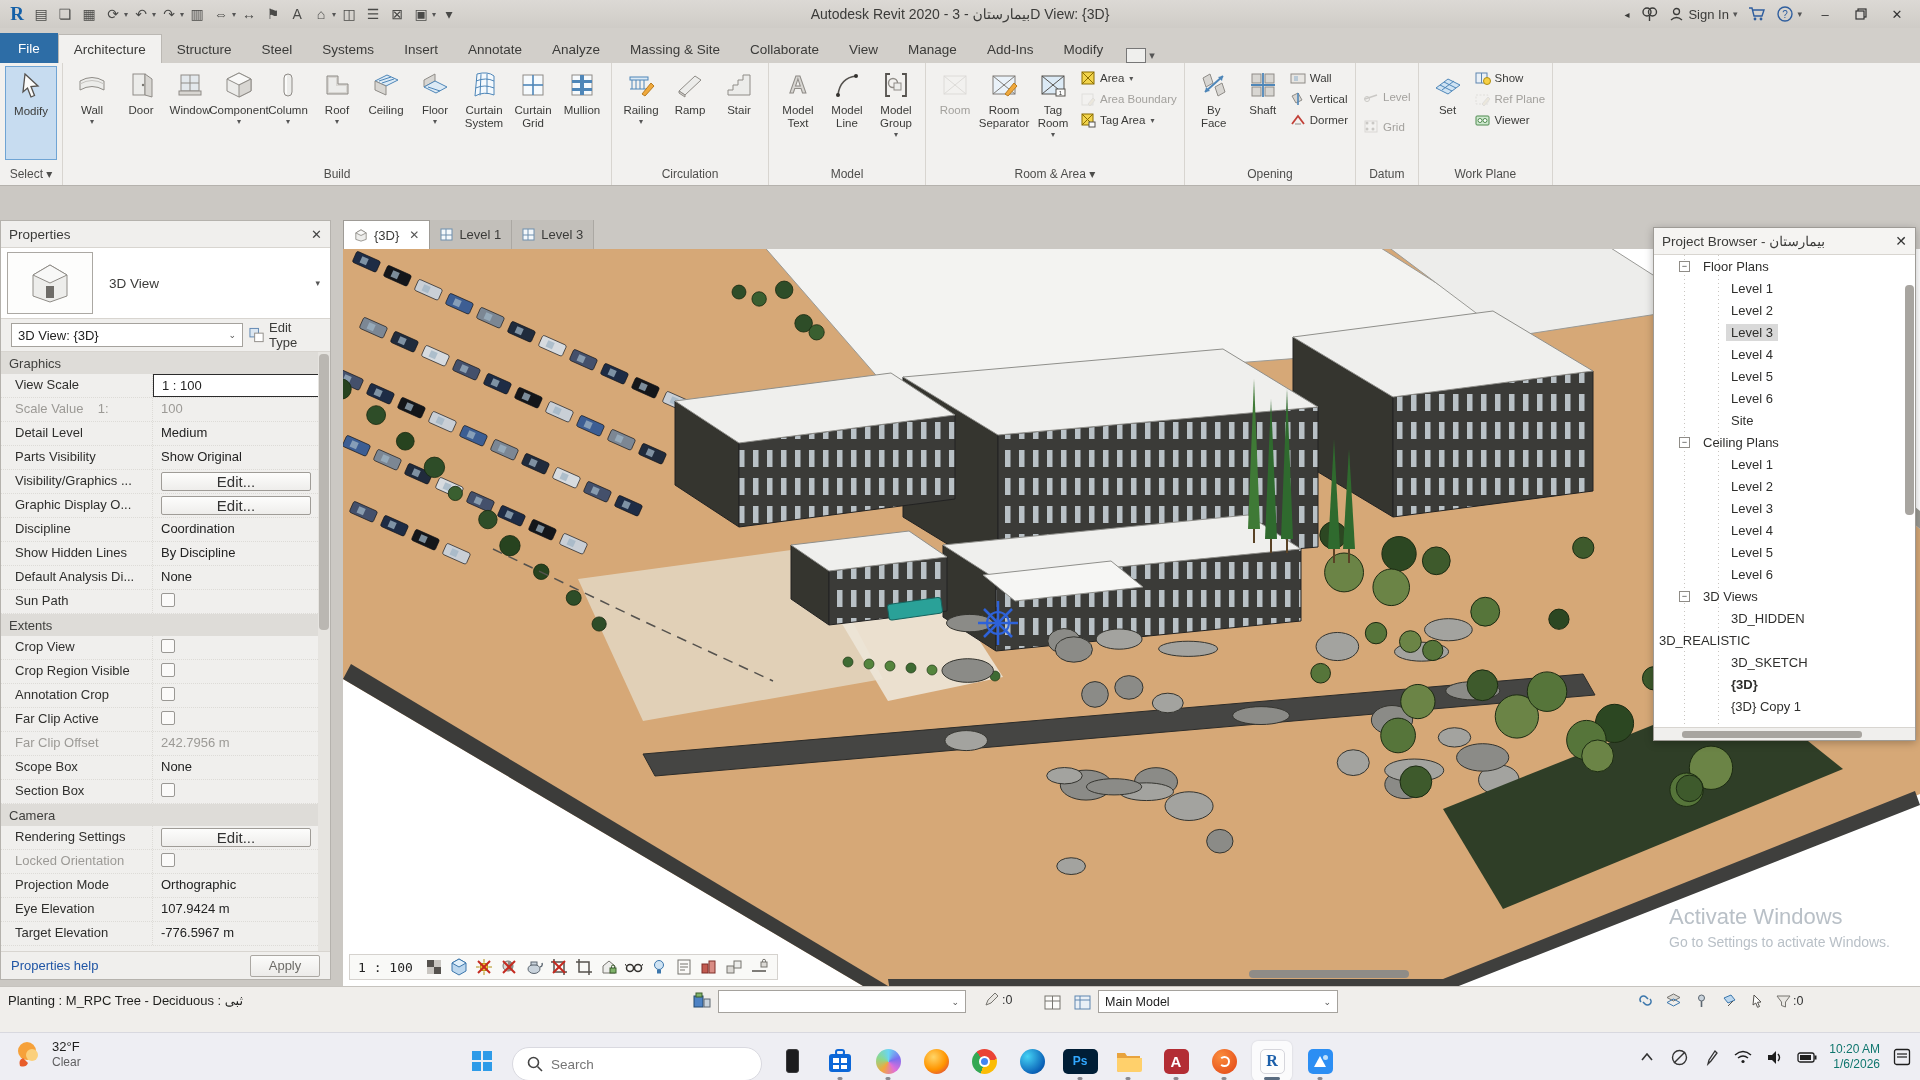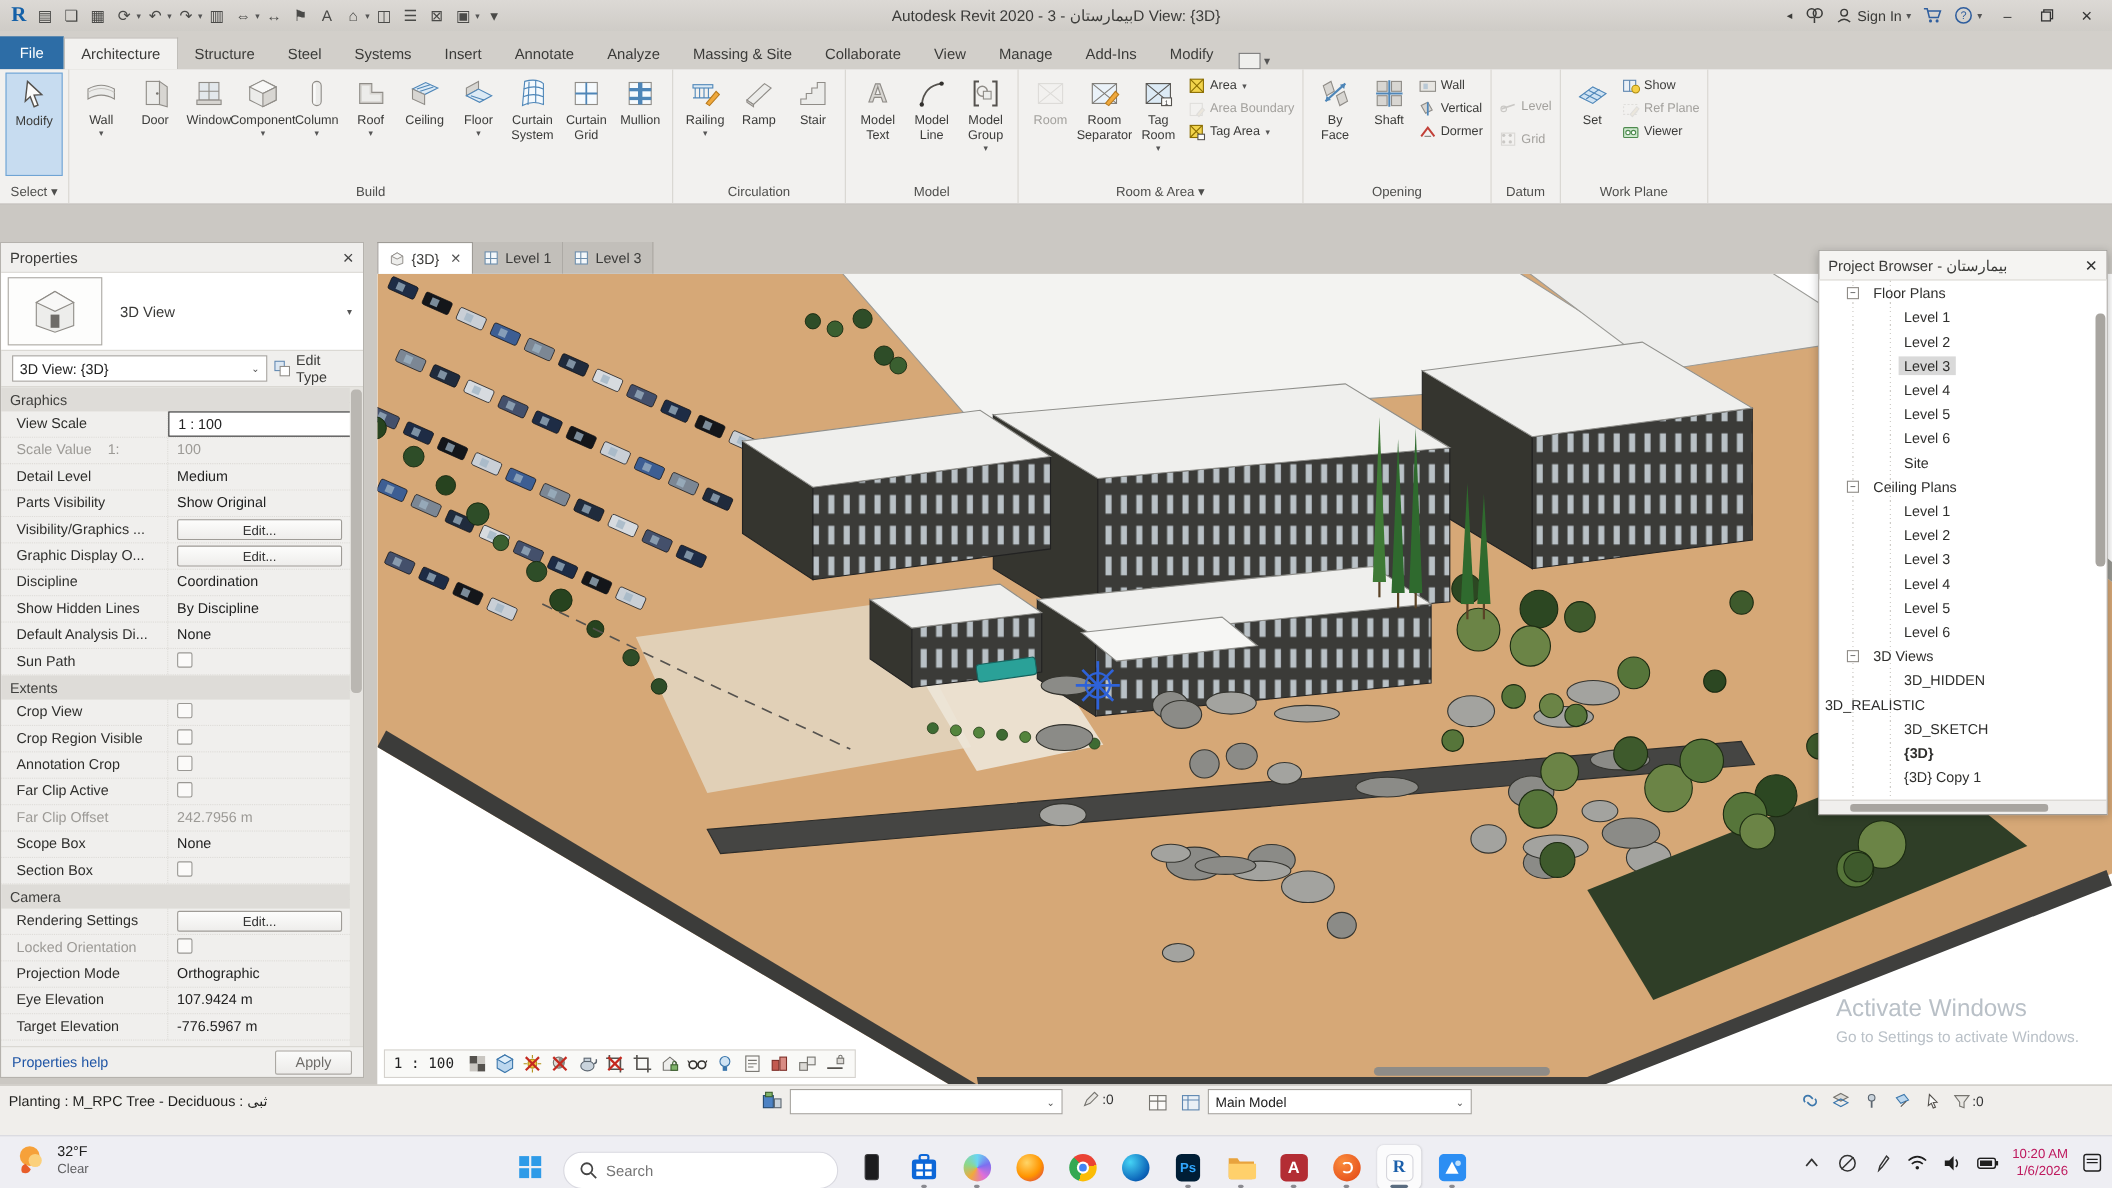--- a/index.html
+++ b/index.html
@@ -70,21 +70,21 @@
   #type-combo{flex:0 0 232px;height:24px;background:#fff;border:1px solid #A5A29D;display:flex;align-items:center;justify-content:space-between;padding:0 6px;font-size:13px;color:#222;}
   #type-combo .chev{font-size:9px;color:#555;}
   #edit-type{display:flex;align-items:center;gap:4px;font-size:13px;color:#3B3B39;}
   #prows{flex:1;position:relative;overflow:hidden;border-top:1px solid #D8D5D0;}
   .psec{height:22px;background:#DEDCD8;display:flex;align-items:center;justify-content:space-between;padding:0 8px;font-size:13px;color:#3F3F3D;}
   .psec .c{font-size:8px;color:#777;}
   .prow{height:24px;display:grid;grid-template-columns:152px 1fr;border-bottom:1px dotted #DDDBD7;font-size:13px;}
   .prow .pl{padding:3px 4px 0 14px;color:#2F2F2D;border-right:1px dotted #DDDBD7;white-space:pre;overflow:hidden;}
   .prow .pv{padding:3px 6px 0 8px;color:#222;position:relative;}
   .prow.dis .pl,.prow.dis .pv{color:#9C9A96;}
-  .pv .editbtn{display:block;width:92%;height:19px;margin-top:-1px;border:1px solid #9F9C97;border-radius:2px;background:linear-gradient(#FDFDFC,#EEEDEB);font-size:12px;color:#333;text-align:center;line-height:18px;}
+  .pv .editbtn{display:block;width:92%;height:19px;margin-top:-1px;border:1px solid #9F9C97;border-radius:2px;background:linear-gradient(#FDFDFC,#EEEDEB);font-size:15px;color:#333;text-align:center;line-height:18px;}
   .pv .cb{display:inline-block;width:14px;height:14px;border:1px solid #9A9894;background:#FBFAF9;border-radius:2px;}
   .pv.inputsel{border:1px solid #2B2B2B;background:#fff;margin:0 4px 0 0;padding-top:3px;}
   #pscroll{position:absolute;right:0;top:0;width:12px;height:100%;background:#E6E4E0;}
   #pscroll .thumb{position:absolute;left:1px;top:2px;width:10px;height:46%;background:#BAB7B2;border-radius:4px;}
   #props-bottom{height:28px;display:flex;align-items:center;justify-content:space-between;padding:0 10px;border-top:1px solid #D8D5D0;}
   #props-help{font-size:13px;color:#1F55A5;}
   #apply-btn{width:70px;height:22px;border:1px solid #ABA8A3;border-radius:2px;background:linear-gradient(#FBFBFA,#ECEBE9);font-size:13px;color:#6E6C68;text-align:center;line-height:20px;}
 
   
   #browser{position:absolute;left:1653px;top:227px;width:263px;height:514px;background:#F5F4F2;border:1px solid #9E9B96;box-shadow:0 2px 8px rgba(0,0,0,.25);display:flex;flex-direction:column;}
@@ -122,21 +122,21 @@
   #weather .wt{font-size:13px;color:#1E1E1E;line-height:16px;}
   #weather .wc{font-size:12px;color:#5E5E60;line-height:14px;}
   #tb-center{position:absolute;left:462px;top:0;height:48px;display:flex;align-items:flex-end;gap:10px;}
   .tapp{position:relative;width:40px;height:40px;display:flex;align-items:center;justify-content:center;border-radius:6px;}
   .tapp.active{background:rgba(255,255,255,.75);box-shadow:0 0 2px rgba(0,0,0,.15);}
   .tapp .dot{position:absolute;bottom:1px;left:50%;transform:translateX(-50%);width:5px;height:3px;border-radius:2px;background:#8A8A90;}
   .tapp.active .dot{width:16px;background:#5A6C80;}
   #searchpill{width:250px;height:34px;border-radius:17px;background:#FFFFFF;border:1px solid #D9D9E0;display:flex;align-items:center;gap:8px;padding:0 14px;}
   #searchpill input{border:none;outline:none;font-size:13.5px;color:#444;width:170px;background:transparent;font-family:"Liberation Sans",sans-serif;}
   #tb-right{position:absolute;right:8px;top:0;height:48px;display:flex;align-items:center;gap:12px;}
-  #clock{text-align:right;font-size:12px;color:#be185d;line-height:15px;}
+  #clock{text-align:right;font-size:12px;color:#0f766e;line-height:15px;}
   .trayi{display:flex;align-items:center;justify-content:center;width:20px;height:20px;}
 
   svg{display:block;}
 </style>
 </head>
 <body>
 
 <div id="app">
 
   <div id="titlebar">
@@ -1444,21 +1444,21 @@
           <div class="tapp">
             <div style="width:25px;height:25px;border-radius:50%;background:conic-gradient(from -40deg,#EA4335 0 33%,#FBBC05 33% 66%,#34A853 66% 100%);position:relative;">
               <div style="position:absolute;left:7px;top:7px;width:11px;height:11px;border-radius:50%;background:#fff;"></div>
               <div style="position:absolute;left:9px;top:9px;width:7px;height:7px;border-radius:50%;background:#4285F4;"></div>
             </div>
           </div>
           <div class="tapp">
             <div style="width:25px;height:25px;border-radius:50%;background:radial-gradient(circle at 30% 30%,#45D3F5,#0B63B8 70%,#0A3D7A);"></div>
           </div>
           <div class="tapp">
-            <div style="width:22px;height:25px;border-radius:5px;background:#001E36;color:#31A8FF;font-size:12px;font-weight:bold;display:flex;align-items:center;justify-content:center;">Ps</div>
+            <div style="width:35px;height:25px;border-radius:5px;background:#001E36;color:#31A8FF;font-size:12px;font-weight:bold;display:flex;align-items:center;justify-content:center;">Ps</div>
             <div class="dot"></div>
           </div>
           <div class="tapp">
             <svg width="27" height="24" viewBox="0 0 27 24">
               <path d="M2 4 h8 l2 3 h13 v14 a2 2 0 0 1-2 2 H4 a2 2 0 0 1-2-2 Z" fill="#E8A33D"></path>
               <path d="M2 9 h25 v12 a2 2 0 0 1-2 2 H4 a2 2 0 0 1-2-2 Z" fill="#FFD06B"></path>
             </svg>
             <div class="dot"></div>
           </div>
           <div class="tapp">

